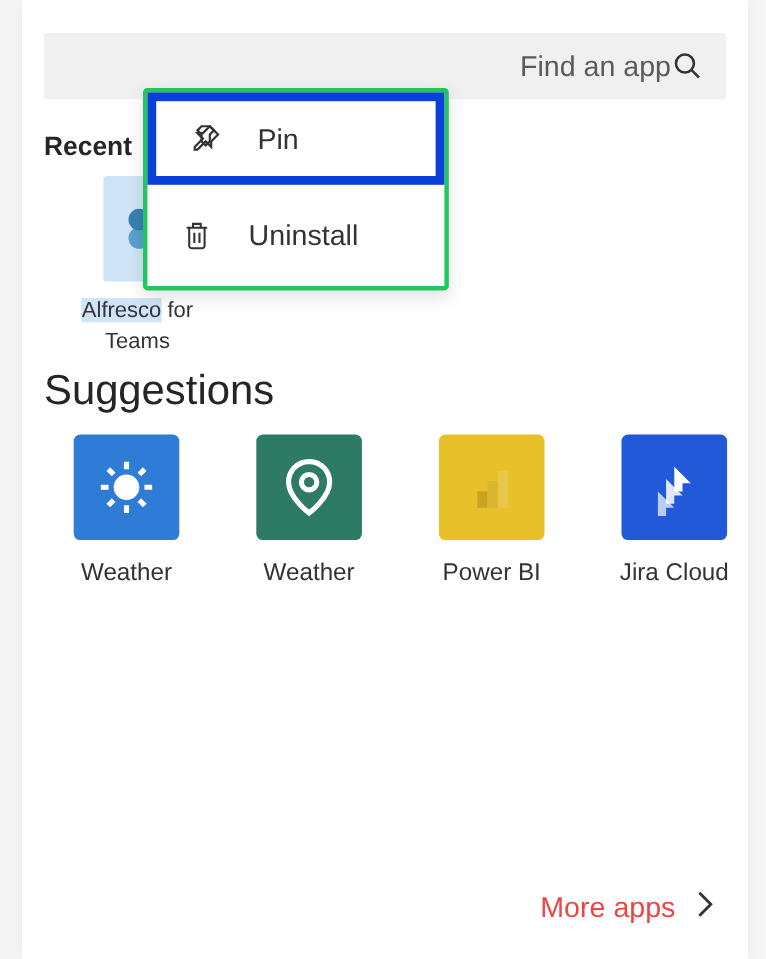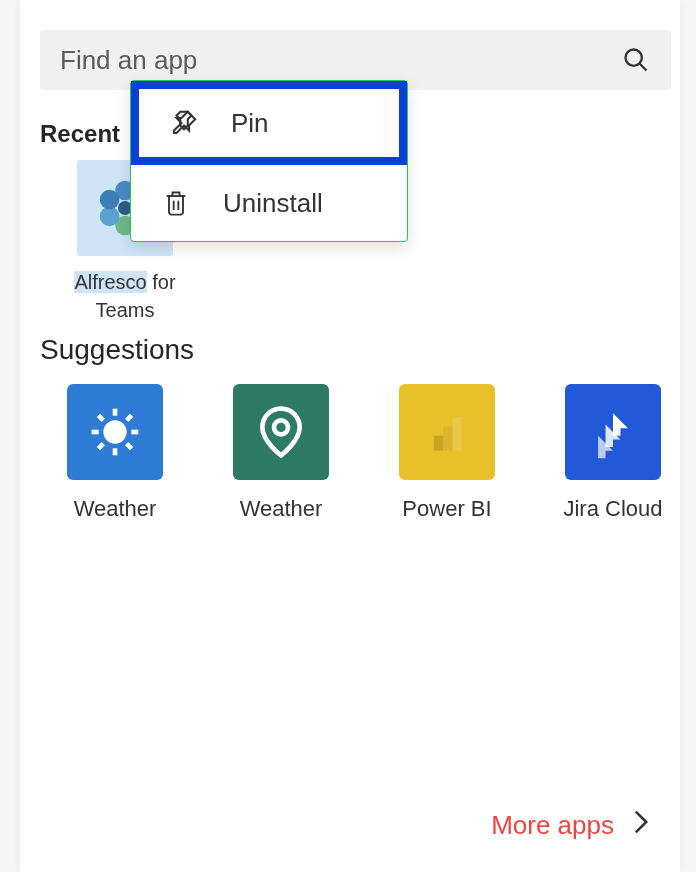--- a/index.html
+++ b/index.html
@@ -14,27 +14,28 @@
     .main-panel {
       position: absolute;
       left: 20px;
       top: 0;
       width: 660px;
       height: 872px;
       background: #fff;
       box-shadow: 0 0 10px rgba(0,0,0,0.05);
     }
     .search-bar {
-      margin: 30px 9px 0 20px;
+      margin: 30px 20px 0 20px;
       height: 60px;
       background: #f0f0f0;
       display: flex;
       align-items: center;
       padding: 17px 20px;
       border-radius: 3px;
+      text-align: right;
     }
     .search-placeholder {
       flex: 1;
       font-size: 26px;
       color: #5a5a5a;
     }
     .search-icon-wrap {
       width: 30px;
       height: 30px;
       display: flex;
@@ -42,31 +43,31 @@
       justify-content: center;
     }
     .section-title {
       margin: 30px 0 12px 20px;
       font-size: 24px;
       font-weight: 700;
       color: #252525;
     }
     .section-title.suggestions {
       font-weight: 400;
-      font-size: 28px;
+      font-size: 38px;
       margin-top: 10px;
     }
     .recent-row {
       display: flex;
       padding-left: 40px;
     }
     .app-item {
       display: flex;
       flex-direction: column;
-      align-items: center;
+      align-items: flex-end;
       width: 130px;
       cursor: pointer;
     }
     .app-icon {
       width: 96px;
       height: 96px;
       display: flex;
       align-items: center;
       justify-content: center;
       border-radius: 3px;
@@ -118,29 +119,29 @@
       font-size: 22px;
       color: #333;
       white-space: nowrap;
     }
     .context-menu {
       position: absolute;
       left: 110px;
       top: 80px;
       width: 278px;
       background: #fff;
-      border: 1px solid #22c55e;
+      border: 4px solid #22c55e;
       border-radius: 4px;
       box-shadow: 0 6px 16px rgba(0,0,0,0.12);
       z-index: 10;
     }
     .context-item {
       display: flex;
       align-items: center;
-      height: 76px;
+      height: 92px;
       padding: 0 26px;
       font-size: 26px;
       color: #333;
       cursor: pointer;
     }
     .context-item.pin {
       border: 8px solid #0a3fd8;
       height: 84px;
     }
     .context-item-icon {

